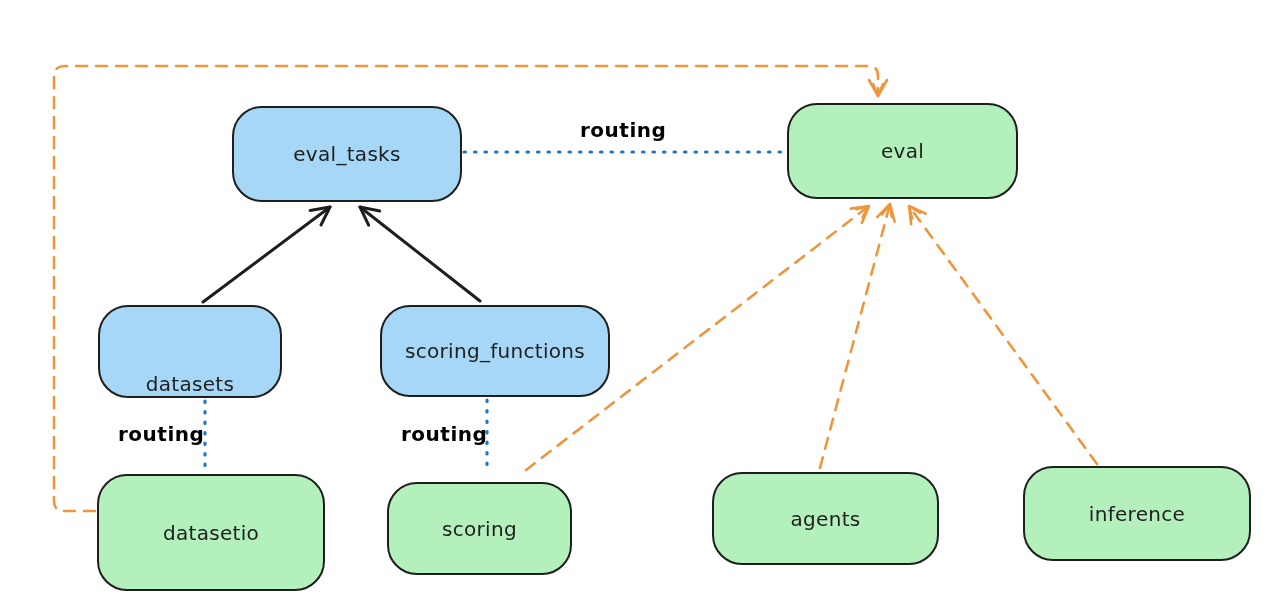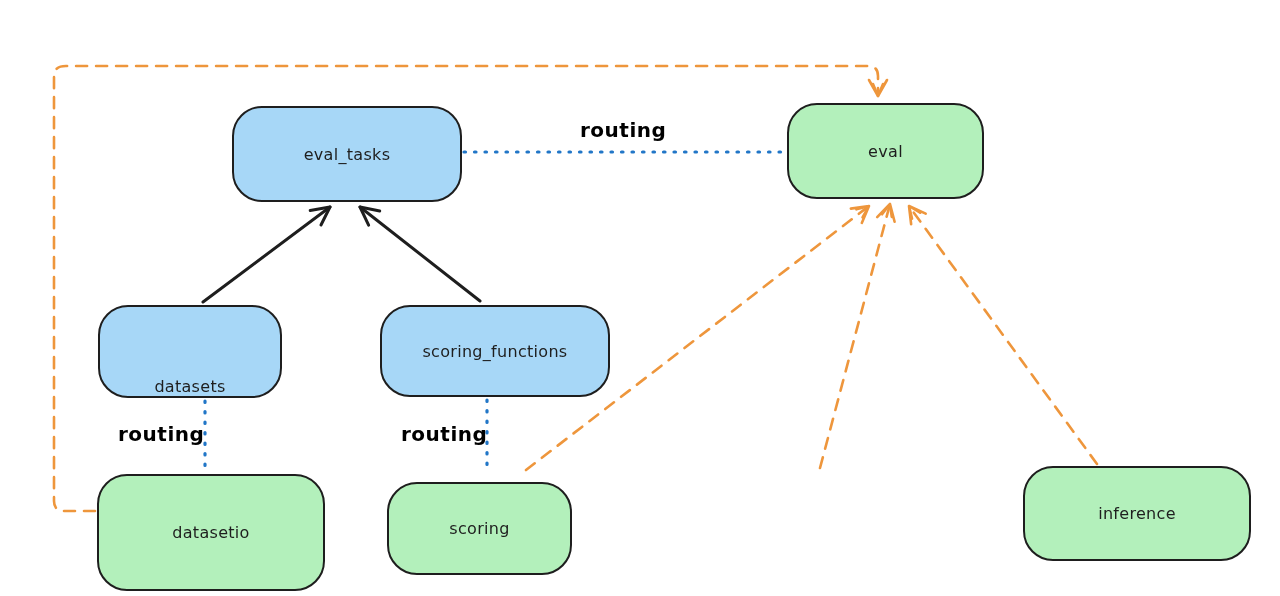--- a/index.html
+++ b/index.html
@@ -11,28 +11,28 @@
     overflow:hidden;
   }
   .wires{position:absolute;left:0;top:0;width:1280px;height:596px;}
   .node{
     position:absolute;
     display:flex;align-items:center;justify-content:center;
     border:2.5px solid #1e1e1e;
     border-radius:30px;
     box-sizing:border-box;
     color:#1e1e1e;
-    font-size:16px;
+    font-size:20px;
     letter-spacing:.3px;
   }
   .node.blue{background:#a7d7f7;}
   .node.green{background:#b3f0bb;}
 
   #n-eval_tasks       {left:232px; top:106px; width:230px; height:96px;}
-  #n-eval             {left:787px; top:103px; width:197px; height:96px;}
+  #n-eval             {left:787px; top:103px; width:231px; height:96px;}
   #n-datasets         {left:98px;  top:305px; width:184px; height:93px;align-items:flex-end;}
   #n-scoring_functions{left:380px; top:305px; width:230px; height:92px;justify-content:center;}
   #n-datasetio        {left:97px;  top:474px; width:228px; height:117px;}
   #n-scoring          {left:387px; top:482px; width:185px; height:93px;}
   #n-agents           {left:712px; top:472px; width:227px; height:93px;}
   #n-inference        {left:1023px;top:466px; width:228px; height:95px;align-items:center;}
 
   .routing-label{
     position:absolute;
     color:#000000;
@@ -83,20 +83,23 @@
   </div>
   <div class="node blue" id="n-scoring_functions">
     <span>scoring_functions</span>
   </div>
   <div class="node green" id="n-datasetio">
     <span>datasetio</span>
   </div>
   <div class="node green" id="n-scoring">
     <span>scoring</span>
   </div>
+  <div class="node green" id="n-agents">
+    <span>agents</span>
+  </div>
   <div class="node green" id="n-inference">
     <span>inference</span>
   </div>
 
   <span class="routing-label" id="rl-top">routing</span>
   <span class="routing-label" id="rl-left">routing</span>
   <span class="routing-label" id="rl-mid">routing</span>
 </div>
 
 </body></html>

